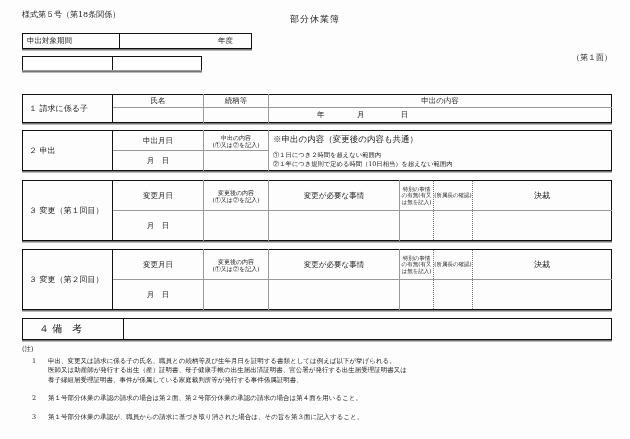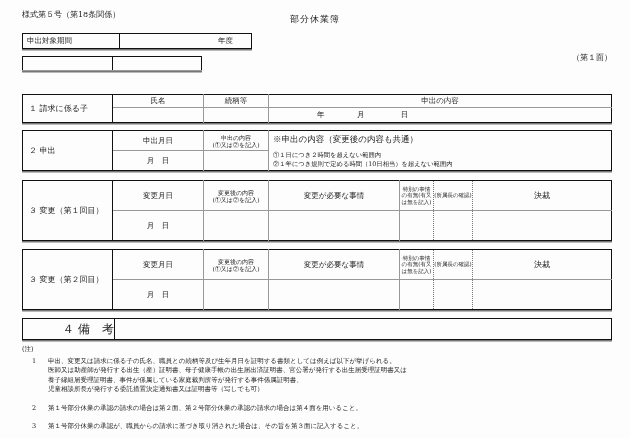--- a/index.html
+++ b/index.html
@@ -33,21 +33,21 @@
   .sec td.lbl { border-left:none; border-right:1.5px solid #111; padding-left:6px; font-size:8px;margin-left:32px; }
   .sec td.c { text-align:center; }
   .sec tr.r1 td { border-bottom:1px solid #999; }
   .sec tr.r1 td.lbl { border-bottom:none; }
 
   #sec1 { top:94px; height:29px; }
   #sec2 { top:130px; height:41px; }
   #sec3a { top:180px; height:60px; }
   #sec3b { top:249px; height:60px; }
   #sec4 { top:318px; height:21px; left:22px; width:590px; }
-  #sec4 td.lbl { width:84px; border-right:1.5px solid #111; padding-left:7px; font-size:12px;text-align:right; }
+  #sec4 td.lbl { width:84px; border-right:1.5px solid #111; padding-left:16px; font-size:10px; }
 
   .tiny { font-size:6px; line-height:7px; }
   .note-text { padding-left:4px; }
   .note-head { font-size:8.5px; }
   .note-body { font-size:6.3px; line-height:9px; }
   .dotted { border-left:1px dotted #777 !important; }
 
   .notes { left:22px; top:345px; width:600px; font-size:6.5px; line-height:9.5px; }
   .notes .n-head { margin-bottom:2px; }
   .notes .item { display:flex; margin-left:10px; }
@@ -206,21 +206,20 @@
   </table>
 
 <div class="abs notes">
   <div class="n-head">(注)</div>
   <div class="item">
     <span class="num">1</span>
     <div>
       <div>申出、変更又は請求に係る子の氏名、職員との続柄等及び生年月日を証明する書類としては例えば以下が挙げられる。</div>
       <div>医師又は助産師が発行する出生（産）証明書、母子健康手帳の出生届出済証明書、官公署が発行する出生届受理証明書又は</div>
       <div>養子縁組届受理証明書、事件が係属している家庭裁判所等が発行する事件係属証明書、</div>
-      <div>児童相談所長が発行する委託措置決定通知書又は証明書等（写しでも可）</div>
     </div>
   </div>
   <div class="gap"></div>
   <div class="item">
     <span class="num">2</span>
     <div>第１号部分休業の承認の請求の場合は第２面、第２号部分休業の承認の請求の場合は第４面を用いること。</div>
   </div>
   <div class="gap"></div>
   <div class="item">
     <span class="num">3</span>

